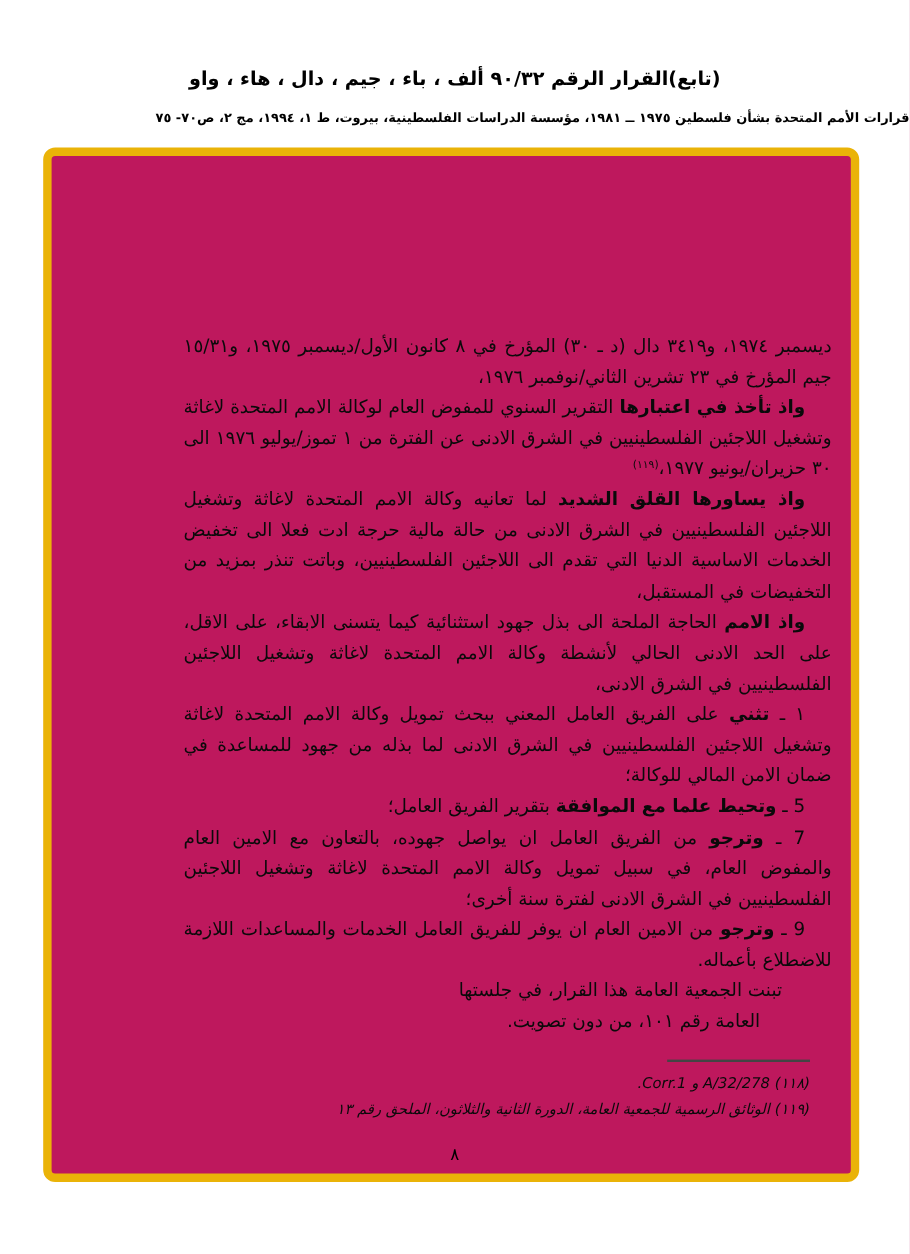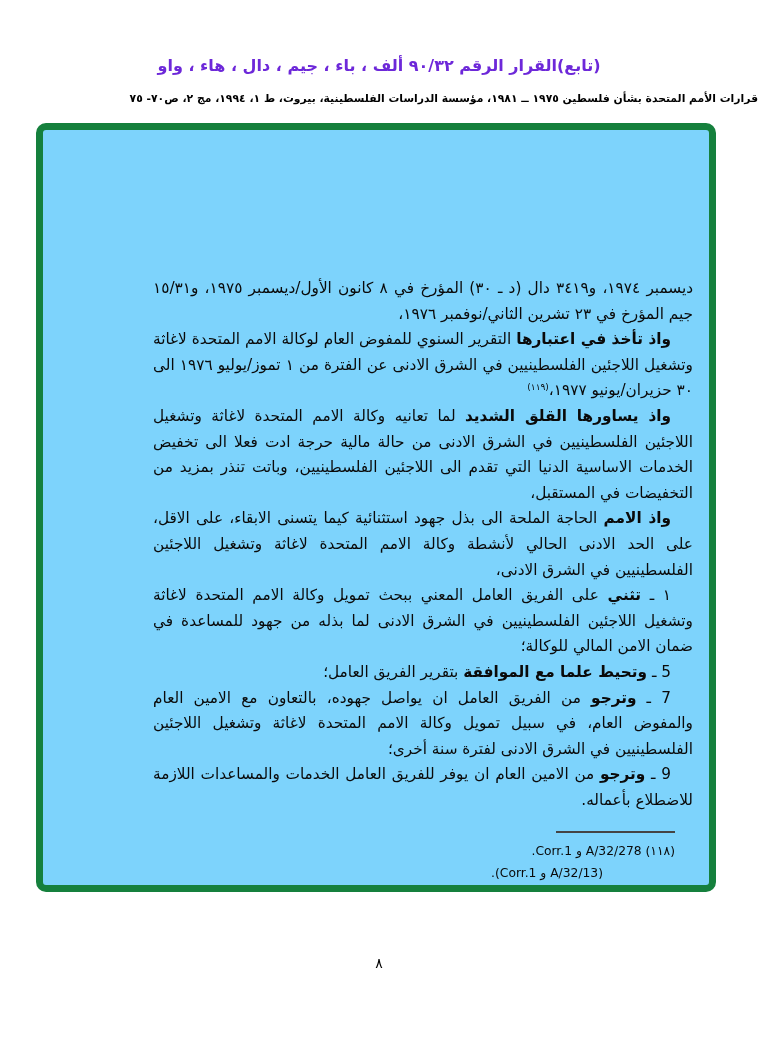--- a/index.html
+++ b/index.html
@@ -2,48 +2,48 @@
 <html lang="ar"><head>
 <meta charset="utf-8">
 <style>
   html,body{margin:0;padding:0;background:#ffffff;}
   .page{
     position:relative;width:758px;height:1045px;background:#ffffff;
     font-family:"DejaVu Sans", sans-serif;color:#0b0b0b;overflow:hidden;
   }
   .hdr-title{
     position:absolute;top:56px;left:0;right:0;text-align:center;
-    direction:rtl;font-weight:bold;font-size:16px;letter-spacing:.2px;color:#6d28d9;
+    direction:rtl;font-weight:bold;font-size:16px;letter-spacing:.2px;color:#000000;
   }
   .hdr-sub{
     position:absolute;top:92px;left:0;right:0;
     direction:rtl;font-weight:bold;font-size:10.8px;color:#000;
   }
   .frame{
-    position:absolute;left:36px;top:123px;width:680px;height:769px;
-    box-sizing:border-box;border:7px solid #15803d;border-radius:10px;background:#7dd3fc;
+    position:absolute;left:36px;top:123px;width:680px;height:862px;
+    box-sizing:border-box;border:7px solid #eab308;border-radius:10px;background:#be185d;
   }
   .content{
     position:absolute;left:110px;top:146px;width:540px;
     direction:rtl;text-align:justify;font-size:15.3px;line-height:25.6px;color:#0a0a0a;
   }
   p.para{margin:0;text-indent:22px;}
   p.para.flush{text-indent:0;}
   .lead{font-weight:bold;}
   .note{font-size:9px;vertical-align:5px;line-height:0;}
   .adoption{
     width:330px;margin:0 170px 0 0;text-align:center;text-indent:0;
   }
   .fn-sep{
     width:119px;height:2px;background:#444;
     margin:18px 18px 8px auto;
   }
   .footnotes{
     margin:0 18px 0 auto;width:470px;font-size:12.3px;line-height:21.5px;
-    text-align:right;direction:rtl;
+    text-align:right;direction:rtl;font-style:italic;
   }
   .footnotes p{margin:0;}
   .fn-cont{padding-left:0;padding-right:72px;}
   .page-num{
     position:absolute;top:955px;left:0;right:0;text-align:center;
     font-size:14px;color:#000;
   }
 </style>
 </head>
 <body>
@@ -66,26 +66,27 @@
       <p class="para"><span class="lead">واذ الامم</span><span> الحاجة الملحة الى بذل جهود استثنائية كيما يتسنى الابقاء، على الاقل، على الحد الادنى الحالي لأنشطة وكالة الامم المتحدة لاغاثة وتشغيل اللاجئين الفلسطينيين في الشرق الادنى،</span></p>
 
       <p class="para"><span>١ ـ </span><span class="lead">تثني</span><span> على الفريق العامل المعني ببحث تمويل وكالة الامم المتحدة لاغاثة وتشغيل اللاجئين الفلسطينيين في الشرق الادنى لما بذله من جهود للمساعدة في ضمان الامن المالي للوكالة؛</span></p>
 
       <p class="para"><span>5 ـ </span><span class="lead">وتحيط علما مع الموافقة</span><span> بتقرير الفريق العامل؛</span></p>
 
       <p class="para"><span>7 ـ </span><span class="lead">وترجو</span><span> من الفريق العامل ان يواصل جهوده، بالتعاون مع الامين العام والمفوض العام، في سبيل تمويل وكالة الامم المتحدة لاغاثة وتشغيل اللاجئين الفلسطينيين في الشرق الادنى لفترة سنة أخرى؛</span></p>
 
       <p class="para"><span>9 ـ </span><span class="lead">وترجو</span><span> من الامين العام ان يوفر للفريق العامل الخدمات والمساعدات اللازمة للاضطلاع بأعماله.</span></p>
 
+      <p class="para adoption">تبنت الجمعية العامة هذا القرار، في جلستها العامة رقم ١٠١، من دون تصويت.</p>
 
       <div class="fn-sep"></div>
 
       <div class="footnotes">
         <p><span>(١١٨)</span><span> A/32/278 و Corr.1.</span></p>
-        <p class="fn-cont">(A/32/13 و Corr.1).</p>
+        <p><span>(١١٩)</span><span> الوثائق الرسمية للجمعية العامة، الدورة الثانية والثلاثون، الملحق رقم ١٣</span></p>
       </div>
 
     </div>
   </div>
 
   <div class="page-num">٨</div>
 
 </div>
 
 </body></html>

